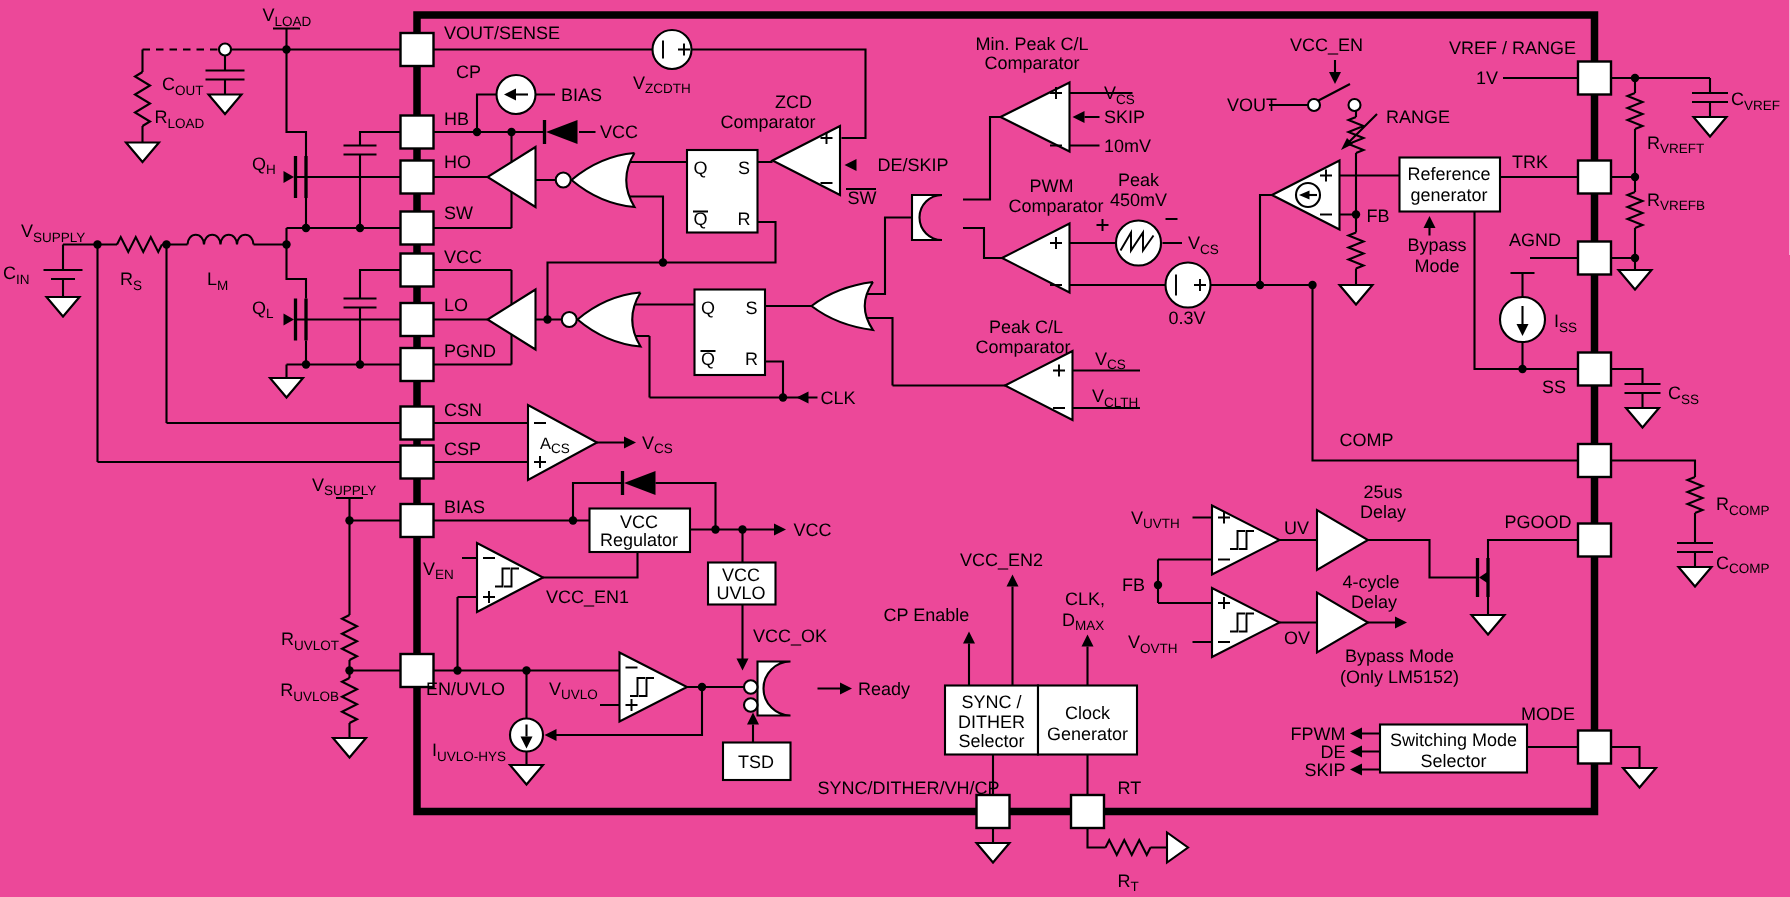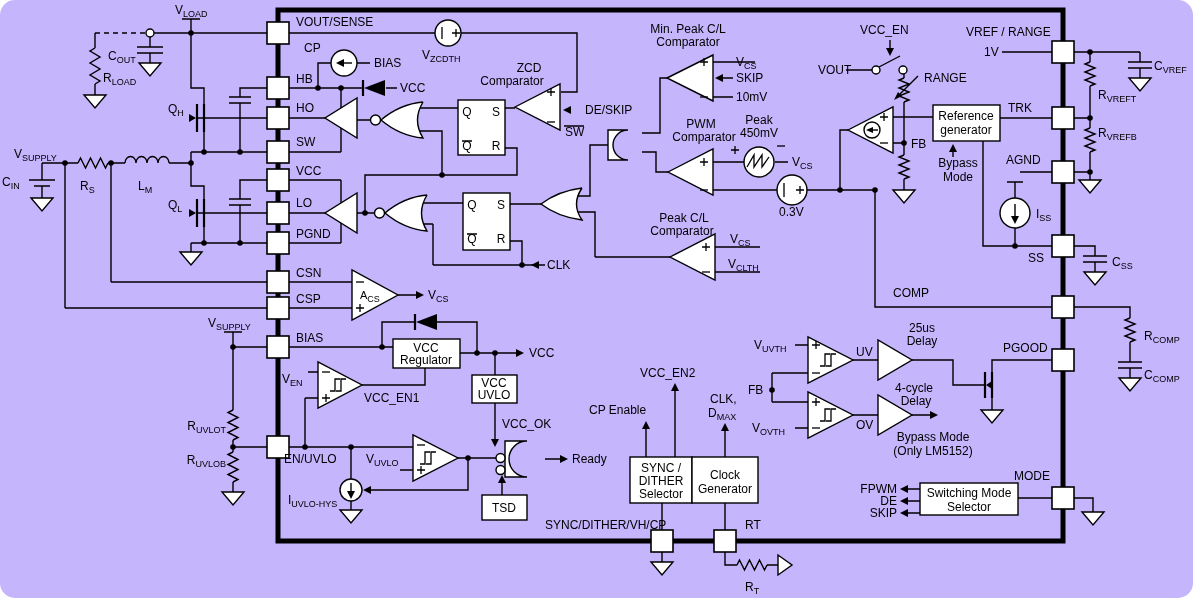--- a/index.html
+++ b/index.html
@@ -1,16 +1,16 @@
 <!DOCTYPE html>
 <html><head>
 <meta charset="utf-8">
 <style>
   html,body{margin:0;padding:0;background:#fff;}
-  .stage{width:1193px;height:598px;position:relative;background:#c4b5fd;border-radius:15px;}
+  .stage{width:1193px;height:598px;position:relative;background:#ec4899;}
   svg{display:block;}
   .w{fill:none;stroke:#000;stroke-width:1.4;}
   .w2{fill:none;stroke:#000;stroke-width:2.2;}
   .dash{stroke-dasharray:5 4;}
   .ic{fill:none;stroke:#000;stroke-width:5;}
   .sh{fill:#fff;stroke:#000;stroke-width:1.4;}
   .pin{fill:#fff;stroke:#000;stroke-width:1.6;}
   .f{fill:#000;stroke:none;}
   .dot{fill:#000;stroke:none;}
   .pm{fill:none;stroke:#000;stroke-width:1.3;}

